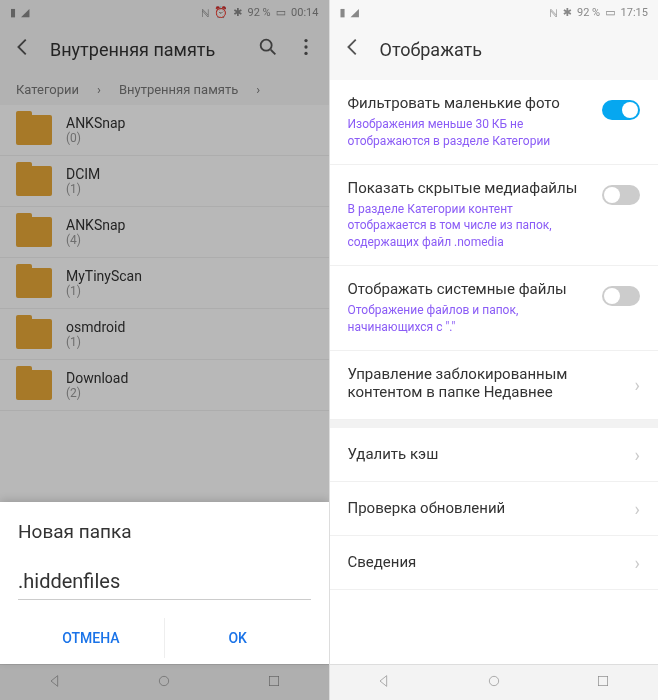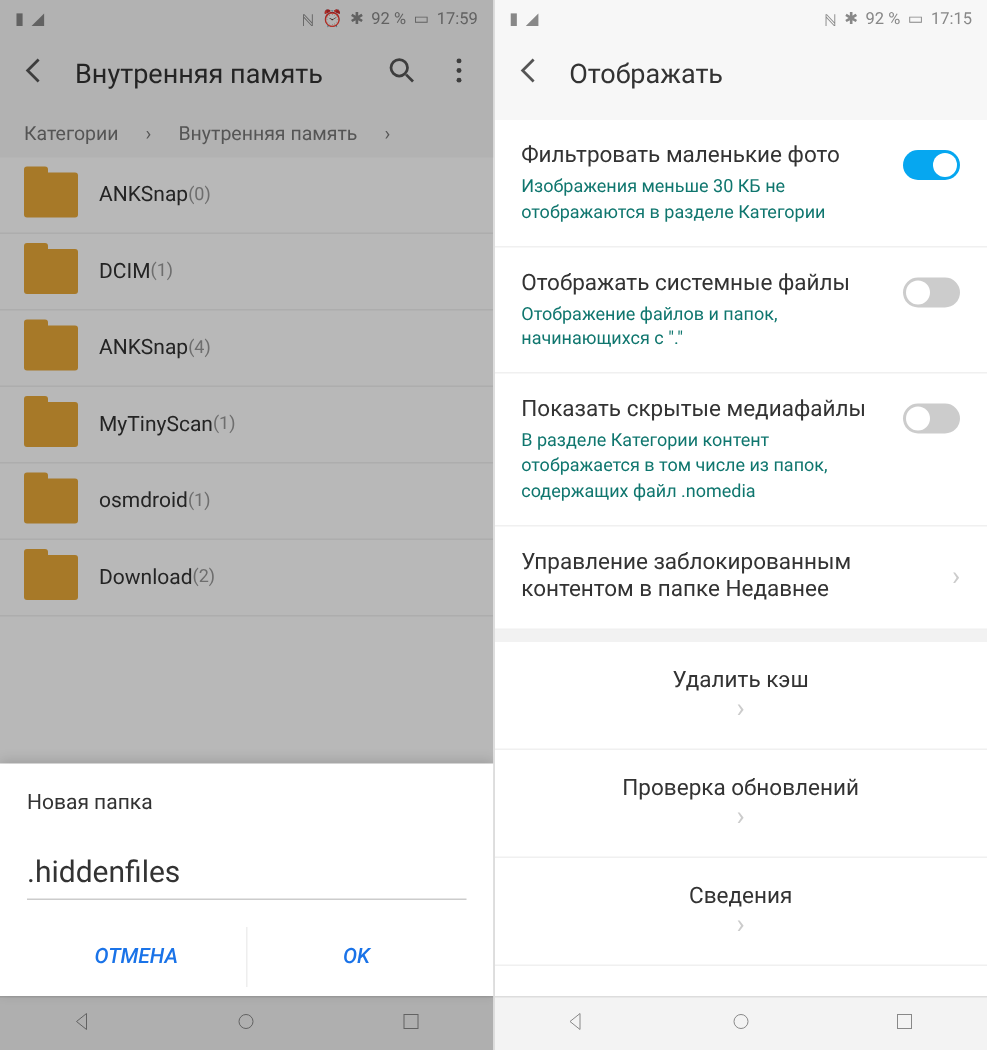--- a/index.html
+++ b/index.html
@@ -14,67 +14,67 @@
     .appbar { height: 50px; display: flex; align-items: center; padding: 0 12px; gap: 16px; }
     .appbar-title { flex: 1; font-size: 18px; color: #333; }
     .back-arrow svg, .search-icon svg, .more-icon svg { width: 22px; height: 22px; }
     
     .breadcrumb { padding: 8px 16px; font-size: 13px; color: #777; display: flex; gap: 18px; }
     
     .folder-list { flex: 1; background: #fff; }
     .folder-item { display: flex; align-items: center; padding: 10px 16px; border-bottom: 1px solid #f0f0f0; gap: 14px; }
     .folder-icon { width: 36px; height: 30px; background: #e8a838; border-radius: 2px; position: relative; flex-shrink: 0; }
     .folder-icon::before { content:""; position: absolute; top:-4px; left:0; width:16px; height:6px; background:#e8a838; border-radius:2px 2px 0 0; }
-    .folder-text { display: flex; flex-direction: row; }
+    .folder-text { display: flex; flex-direction: column; }
     .folder-name { font-size: 14px; color: #333; }
     .folder-count { font-size: 12px; color: #999; }
     
     .dialog { position: absolute; left: 0; right: 0; bottom: 36px; background: #fff; z-index: 5; padding: 18px 18px 6px; box-shadow: 0 -2px 8px rgba(0,0,0,0.15); }
-    .dialog-title { font-size: 14px; color: #333; margin-bottom: 20px; }
+    .dialog-title { font-size: 19px; color: #333; margin-bottom: 20px; }
     .dialog-input { width: 100%; border: none; border-bottom: 1px solid #ccc; padding: 6px 0; font-size: 20px; color: #333; outline: none; }
-    .dialog-buttons { display: flex; margin-top: 18px; font-style: italic; }
+    .dialog-buttons { display: flex; margin-top: 18px; }
     .dialog-btn { flex: 1; text-align: center; padding: 12px 0; font-size: 14px; color: #1a73e8; font-weight: 500; cursor: pointer; }
     .dialog-btn:first-child { border-right: 1px solid #eee; }
     
     .navbar { height: 36px; background: #f3f3f3; display: flex; justify-content: space-around; align-items: center; border-top: 1px solid #ddd; z-index: 1; }
     .navbar svg { width: 16px; height: 16px; stroke: #888; fill: none; }
     
     
     .settings-list { flex: 1; background: #fff; margin-top: 6px; }
     .setting-item { padding: 14px 18px; border-bottom: 1px solid #f0f0f0; display: flex; align-items: flex-start; gap: 12px; }
     .setting-body { flex: 1; }
     .setting-title { font-size: 15px; color: #333; margin-bottom: 4px; }
-    .setting-desc { font-size: 12px; color: #0f766e; line-height: 1.4; }
+    .setting-desc { font-size: 12px; color: #8b5cf6; line-height: 1.4; }
     .toggle { width: 38px; height: 20px; border-radius: 10px; background: #ccc; position: relative; flex-shrink: 0; margin-top: 6px; }
     .toggle::after { content:""; position: absolute; width: 16px; height: 16px; background: #fff; border-radius: 50%; top: 2px; left: 2px; transition: left 0.2s; }
     .toggle.on { background: #06a7f0; }
     .toggle.on::after { left: 20px; }
     .chevron { color: #ccc; font-size: 18px; align-self: center; }
     .gap-row { height: 8px; background: #f2f2f2; }
-    .simple-item { padding: 16px 18px; border-bottom: 1px solid #f0f0f0; display: flex; justify-content: space-between; align-items: center; font-size: 15px; color: #333; flex-direction: column; }
+    .simple-item { padding: 16px 18px; border-bottom: 1px solid #f0f0f0; display: flex; justify-content: space-between; align-items: center; font-size: 15px; color: #333; }
     .extra-row { padding: 10px 16px; font-size: 12px; color: #aaa; background:#fff; }
   </style>
 </head>
 <body>
 
 <div class="phone phone-left">
   <div class="overlay-dim"></div>
 
   <div class="statusbar">
     <div class="statusbar-left">
       <span>▮</span>
       <span>◢</span>
     </div>
     <div class="statusbar-right">
       <span>ℕ</span>
       <span>⏰</span>
       <span>✱</span>
       <span>92 %</span>
       <span>▭</span>
-      <span>17:59</span>
+      <span>00:14</span>
     </div>
   </div>
 
   <div class="appbar">
     <span class="back-arrow">
       <svg viewBox="0 0 24 24" stroke="#555" stroke-width="2" fill="none">
           <path d="M15 4 L7 12 L15 20"></path>
         </svg>
     </span>
     <span class="appbar-title">Внутренняя память</span>
@@ -195,29 +195,29 @@
   <div class="settings-list">
     <div class="setting-item">
       <div class="setting-body">
         <div class="setting-title">Фильтровать маленькие фото</div>
         <div class="setting-desc">Изображения меньше 30 КБ не отображаются в разделе Категории</div>
       </div>
       <div class="toggle on"></div>
     </div>
     <div class="setting-item">
       <div class="setting-body">
+        <div class="setting-title">Показать скрытые медиафайлы</div>
+        <div class="setting-desc">В разделе Категории контент отображается в том числе из папок, содержащих файл .nomedia</div>
+      </div>
+      <div class="toggle"></div>
+    </div>
+    <div class="setting-item">
+      <div class="setting-body">
         <div class="setting-title">Отображать системные файлы</div>
         <div class="setting-desc">Отображение файлов и папок, начинающихся с "."</div>
-      </div>
-      <div class="toggle"></div>
-    </div>
-    <div class="setting-item">
-      <div class="setting-body">
-        <div class="setting-title">Показать скрытые медиафайлы</div>
-        <div class="setting-desc">В разделе Категории контент отображается в том числе из папок, содержащих файл .nomedia</div>
       </div>
       <div class="toggle"></div>
     </div>
     <div class="setting-item">
       <div class="setting-body">
         <div class="setting-title">Управление заблокированным контентом в папке Недавнее</div>
       </div>
       <span class="chevron">›</span>
     </div>
     <div class="gap-row"></div>

